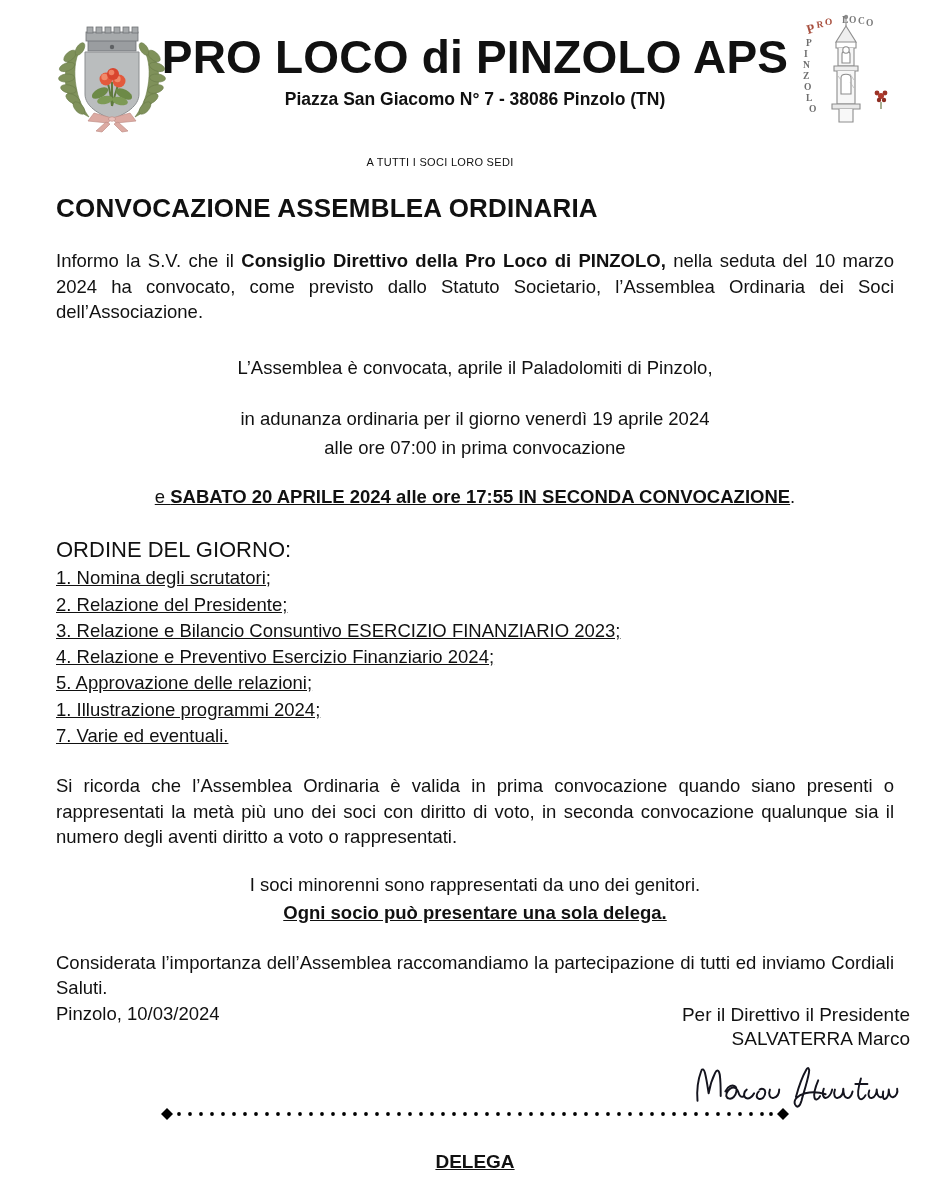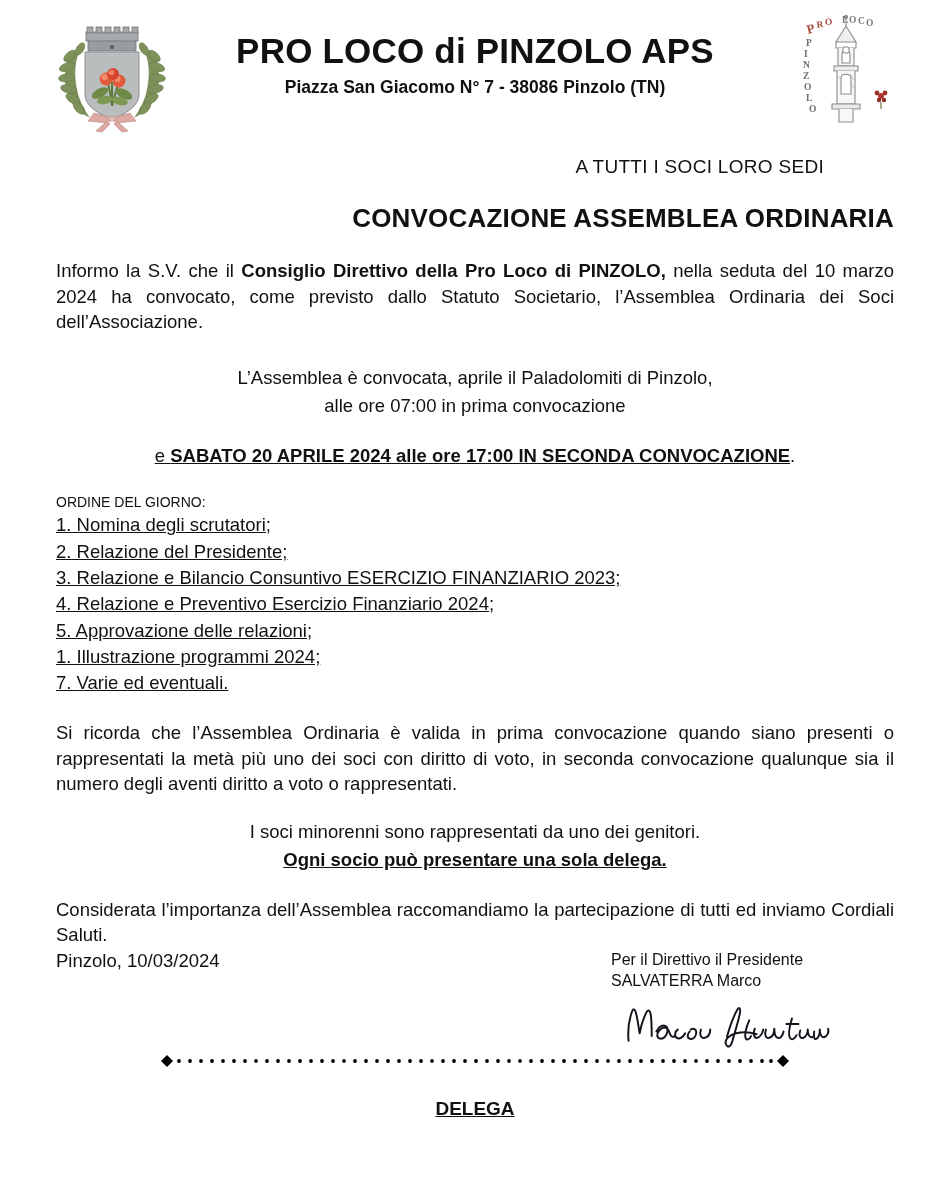--- a/index.html
+++ b/index.html
@@ -33,21 +33,21 @@
     left: 2px;
     top: 18px;
     width: 108px;
     height: 118px;
   }
   .header-titles {
     text-align: center;
     padding-top: 10px;
   }
   .org-name {
-    font-size: 35px;
+    font-size: 46px;
     font-weight: bold;
     letter-spacing: 0.2px;
     line-height: 1.1;
     margin: 0;
     white-space: nowrap;
   }
   .org-address {
     font-size: 17.5px;
     font-weight: bold;
     margin: 7px 0 0 0;
@@ -56,28 +56,28 @@
   .tower-logo {
     position: absolute;
     right: -10px;
     top: 8px;
     width: 120px;
     height: 118px;
   }
 
   
   .addressee {
-    text-align: right;
-    font-size: 19px;
+    text-align: center;
+    font-size: 11px;
     margin: 14px 0 0 0;
     padding-right: 70px;
     letter-spacing: 0.3px;
   }
   .doc-title {
-    text-align: right;
+    text-align: left;
     font-size: 26px;
     font-weight: bold;
     margin: 25px 0 15px 0;
     letter-spacing: 0.2px;
   }
   p.para {
     font-size: 18.5px;
     line-height: 1.38;
     text-align: justify;
     margin: 24px 0 0 0;
@@ -104,21 +104,21 @@
   .second-call strong {
     font-weight: bold;
     text-decoration: underline;
   }
 
   
   .agenda {
     margin-top: 26px;
   }
   .agenda-heading {
-    font-size: 14px;
+    font-size: 22px;
     margin: 0;
     line-height: 1.42;
   }
   .agenda-item {
     font-size: 18.5px;
     margin: 0;
     line-height: 1.42;
     text-decoration: underline;
   }
 
@@ -134,25 +134,25 @@
     height: 96px;
   }
   .place-date {
     position: absolute;
     left: 0;
     top: 0;
     font-size: 18.5px;
   }
   .sign-right {
     position: absolute;
-    left: 555px;
+    left: 524px;
     top: 0;
     width: 330px;
-    text-align: left;
-    font-size: 16px;
+    text-align: right;
+    font-size: 19px;
     line-height: 1.3;
   }
   .signature-svg {
     margin-top: 6px;
   }
 
   
   .cut-sep {
     margin-top: 6px;
     height: 18px;
@@ -306,23 +306,24 @@
     </div>
   </div>
 
   <div class="addressee">A TUTTI I SOCI  LORO SEDI</div>
 
   <div class="doc-title">CONVOCAZIONE ASSEMBLEA ORDINARIA</div>
 
   <p class="para"><span>Informo la S.V. che il </span><strong>Consiglio Direttivo della Pro Loco di PINZOLO,</strong><span> nella seduta del 10 marzo 2024 ha convocato, come previsto dallo Statuto Societario, l’Assemblea Ordinaria dei Soci dell’Associazione.</span></p>
 
   <p class="center-line mt-30">L’Assemblea è convocata, aprile il Paladolomiti di Pinzolo,</p>
+  <p class="center-line mt-26">in adunanza ordinaria per il giorno venerdì 19 aprile 2024</p>
   <p class="center-line mt-6">alle ore 07:00 in prima convocazione</p>
 
-  <p class="second-call"><span class="u-normal">e </span><strong>SABATO 20 APRILE 2024 alle ore 17:00 IN SECONDA CONVOCAZIONE</strong><span>.</span></p>
+  <p class="second-call"><span class="u-normal">e </span><strong>SABATO 20 APRILE 2024 alle ore 17:55 IN SECONDA CONVOCAZIONE</strong><span>.</span></p>
 
   <div class="agenda">
     <div class="agenda-heading">ORDINE DEL GIORNO:</div>
     <div class="agenda-item">1. Nomina degli scrutatori;</div>
     <div class="agenda-item">2. Relazione del Presidente;</div>
     <div class="agenda-item">3. Relazione e Bilancio Consuntivo ESERCIZIO FINANZIARIO 2023;</div>
     <div class="agenda-item">4. Relazione e Preventivo Esercizio Finanziario 2024;</div>
     <div class="agenda-item">5. Approvazione delle relazioni;</div>
     <div class="agenda-item">1. Illustrazione programmi 2024;</div>
     <div class="agenda-item">7. Varie ed eventuali.</div>

